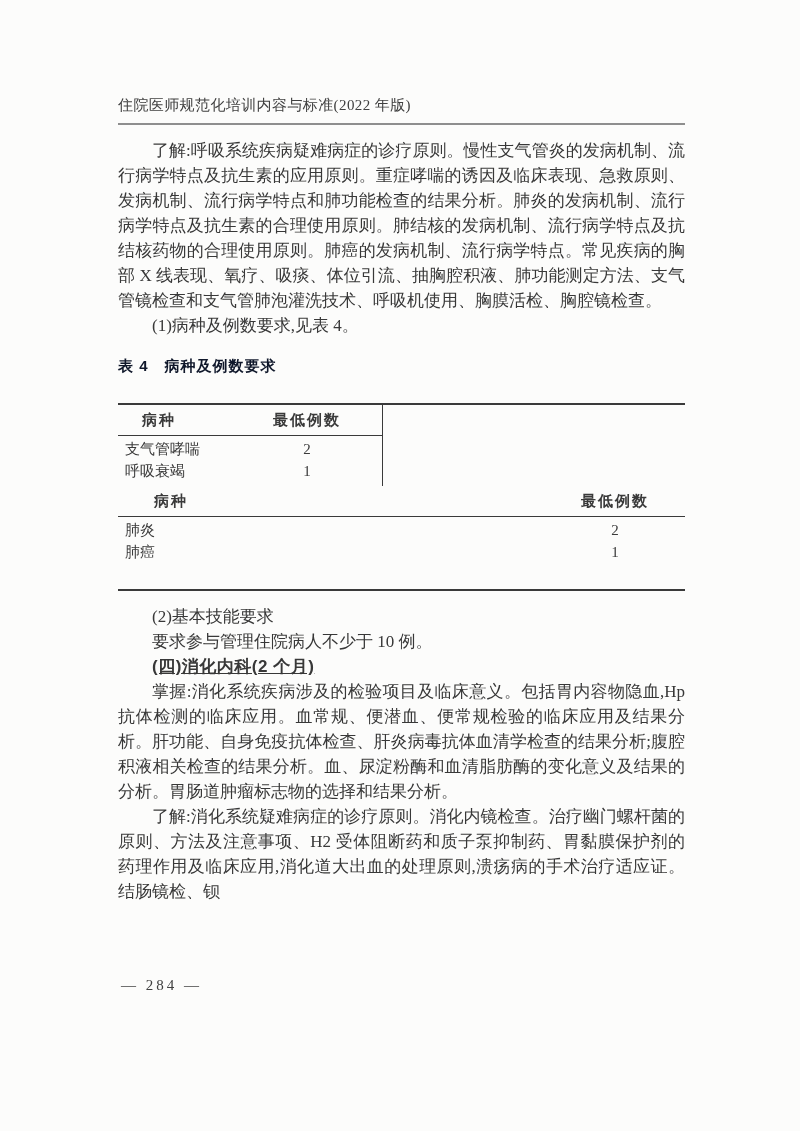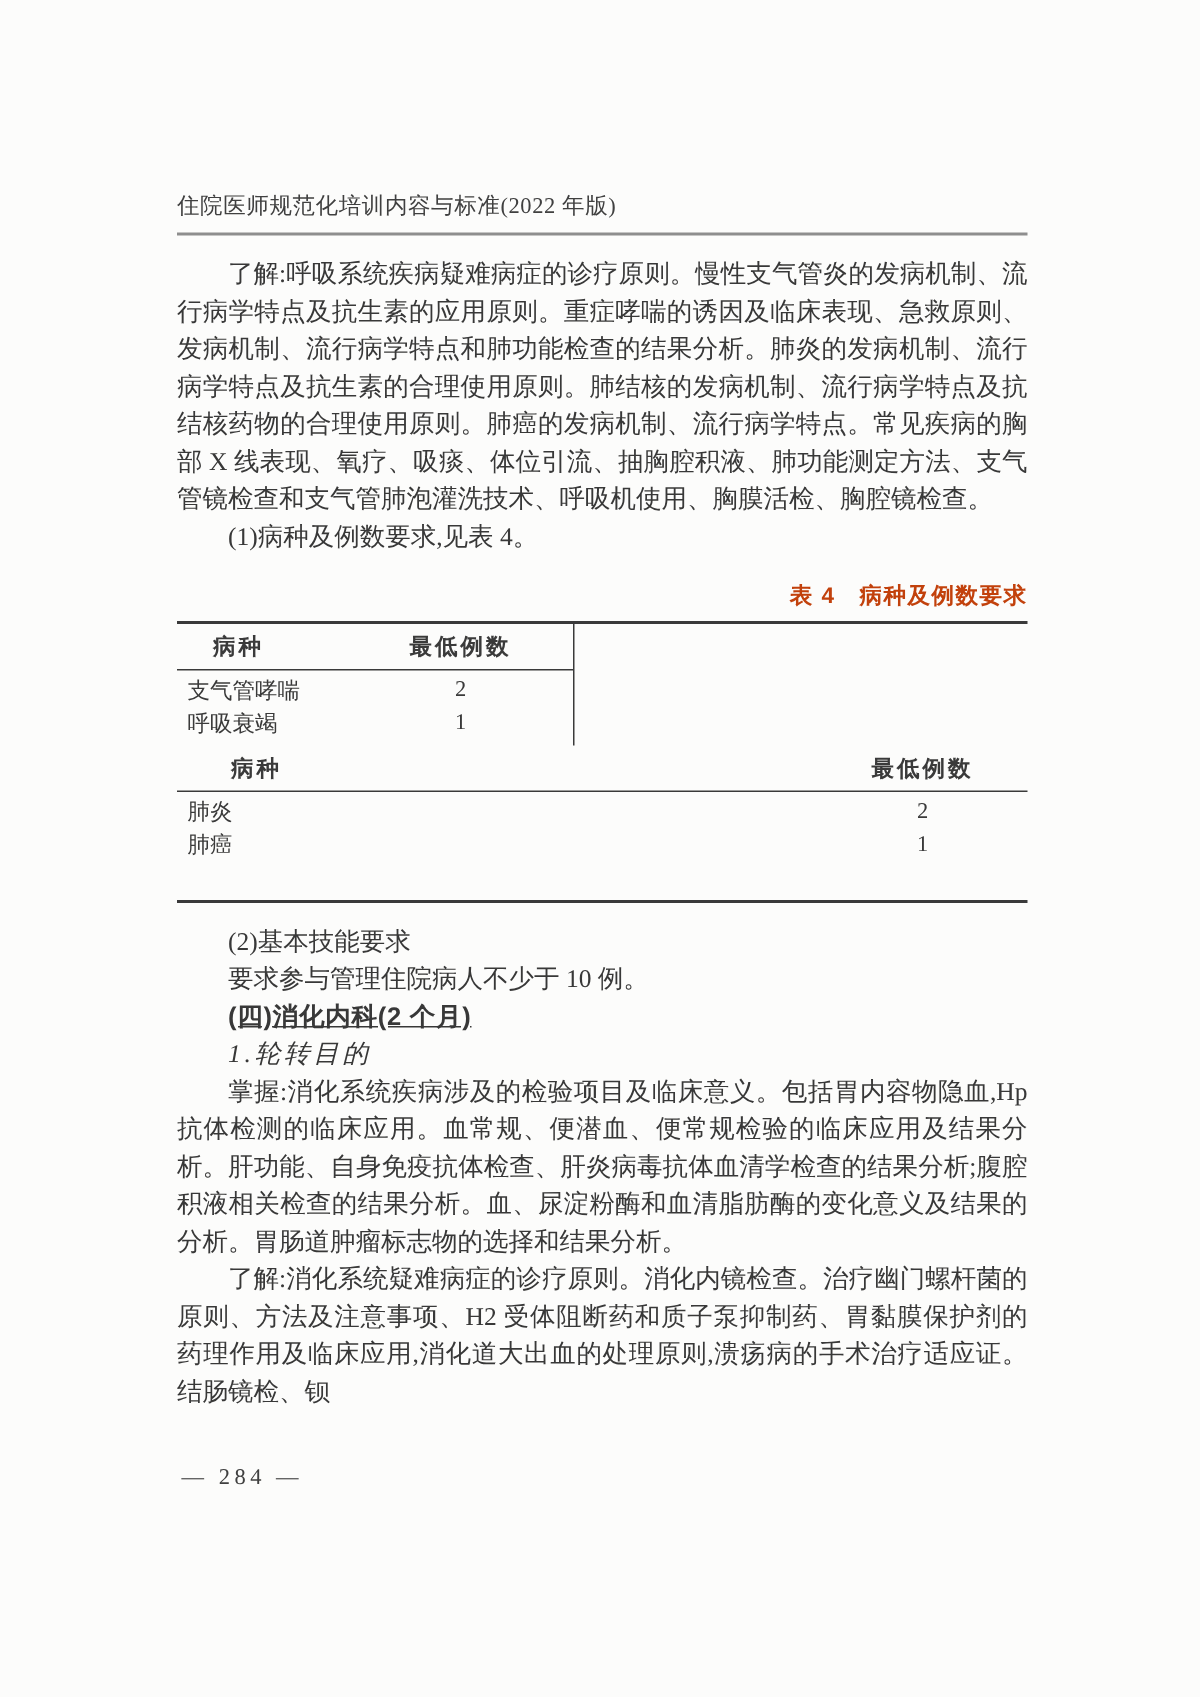--- a/index.html
+++ b/index.html
@@ -12,21 +12,21 @@
     width: 800px;
     height: 1131px;
     background: #fcfcfb;
     overflow: hidden;
     font-family: "Liberation Serif", "DejaVu Serif", serif;
     color: #383838;
   }
   .content {
     position: absolute;
     left: 118px;
-    top: 128px;
+    top: 96px;
     width: 567px;
   }
   .doc-header {
     font-size: 15px;
     letter-spacing: 0.4px;
     color: #404040;
     padding-bottom: 8px;
     border-bottom: 2px solid #8e8e8e;
   }
   .body-text {
@@ -43,29 +43,29 @@
     font-style: italic;
     letter-spacing: 2.5px;
   }
   .heiti {
     font-family: "Liberation Sans", "DejaVu Sans", sans-serif;
     font-weight: bold;
     letter-spacing: 0.5px;
     text-decoration: underline;
   }
   .table-caption {
-    text-align: right;
+    text-align: left;
     text-indent: 0;
     font-family: "Liberation Sans", "DejaVu Sans", sans-serif;
     font-weight: bold;
     font-size: 15px;
     letter-spacing: 1px;
     margin-top: 15px;
-    margin-bottom: 4px;
-    color: #c2410c;
+    margin-bottom: 25px;
+    color: #0f172a;
   }
   .req-table {
     display: flex;
     border-top: 2px solid #3a3a3a;
     border-bottom: 2px solid #3a3a3a;
     font-size: 15px;
     line-height: normal;
     margin-bottom: 13px;
     color: #3a3a3a;
     flex-direction: column;
@@ -163,21 +163,20 @@
           </div>
         </div>
       </div>
 
       <p class="para">(2)基本技能要求</p>
 
       <p class="para">要求参与管理住院病人不少于 10 例。</p>
 
       <p class="para heiti">(四)消化内科(2 个月)</p>
 
-      <p class="para kaiti">1.轮转目的</p>
 
       <p class="para">掌握:消化系统疾病涉及的检验项目及临床意义。包括胃内容物隐血,Hp 抗体检测的临床应用。血常规、便潜血、便常规检验的临床应用及结果分析。肝功能、自身免疫抗体检查、肝炎病毒抗体血清学检查的结果分析;腹腔积液相关检查的结果分析。血、尿淀粉酶和血清脂肪酶的变化意义及结果的分析。胃肠道肿瘤标志物的选择和结果分析。</p>
 
 
       <p class="para">了解:消化系统疑难病症的诊疗原则。消化内镜检查。治疗幽门螺杆菌的原则、方法及注意事项、H2 受体阻断药和质子泵抑制药、胃黏膜保护剂的药理作用及临床应用,消化道大出血的处理原则,溃疡病的手术治疗适应证。结肠镜检、钡</p>
 
     </div>
   </div>
 
   <div class="page-footer">— 284 —</div>

